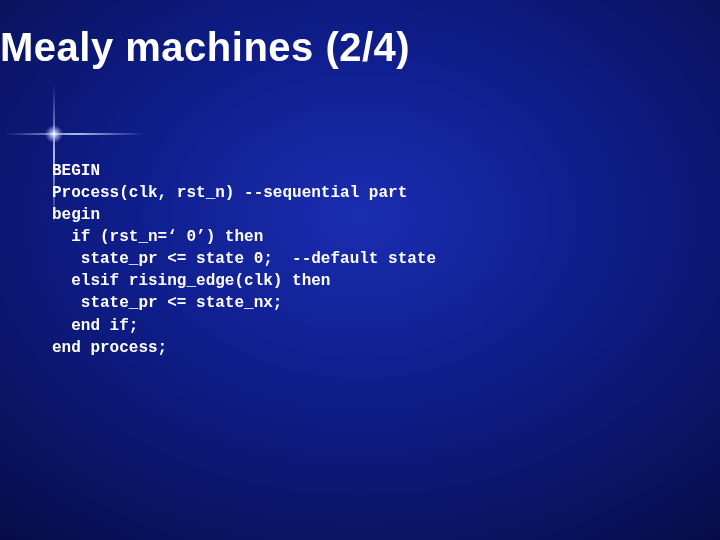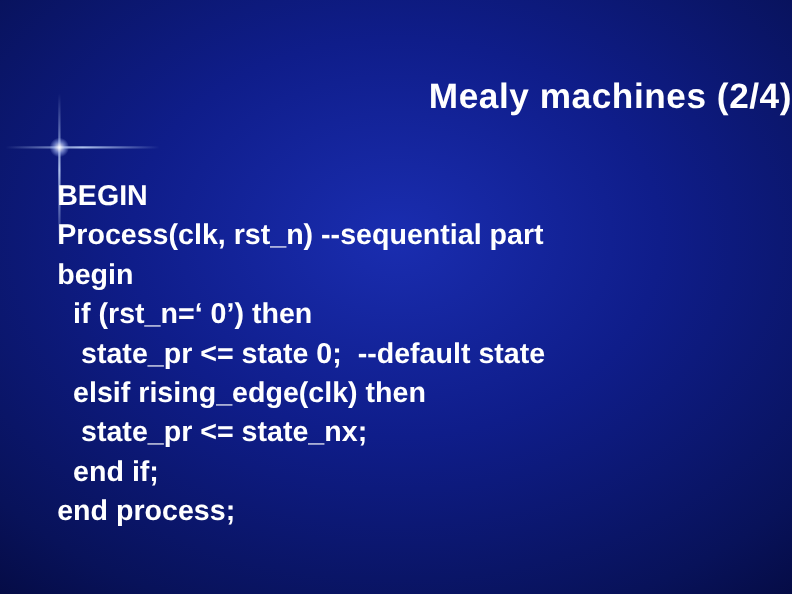--- a/index.html
+++ b/index.html
@@ -47,34 +47,33 @@
     width: 18px;
     height: 18px;
     background: radial-gradient(circle, rgba(255,255,255,0.95) 0%, rgba(180,200,255,0.5) 40%, rgba(180,200,255,0) 70%);
     border-radius: 50%;
   }
   .title {
     position: absolute;
     top: 25px;
     left: 0;
     right: 0;
-    text-align: right;
+    text-align: left;
     color: #ffffff;
     font-weight: bold;
-    font-size: 32px;
+    font-size: 40px;
     letter-spacing: 0.5px;
-    margin-top: 44px;
   }
   .code {
     position: absolute;
     left: 52px;
     top: 160px;
     color: #ffffff;
-    font-family: Liberation Sans, sans-serif;
-    font-size: 26px;
+    font-family: Liberation Mono, monospace;
+    font-size: 16px;
     font-weight: bold;
     line-height: 1.38;
     white-space: pre;
   }
 </style>
 </head>
 <body>
 
 <div class="slide">
 

